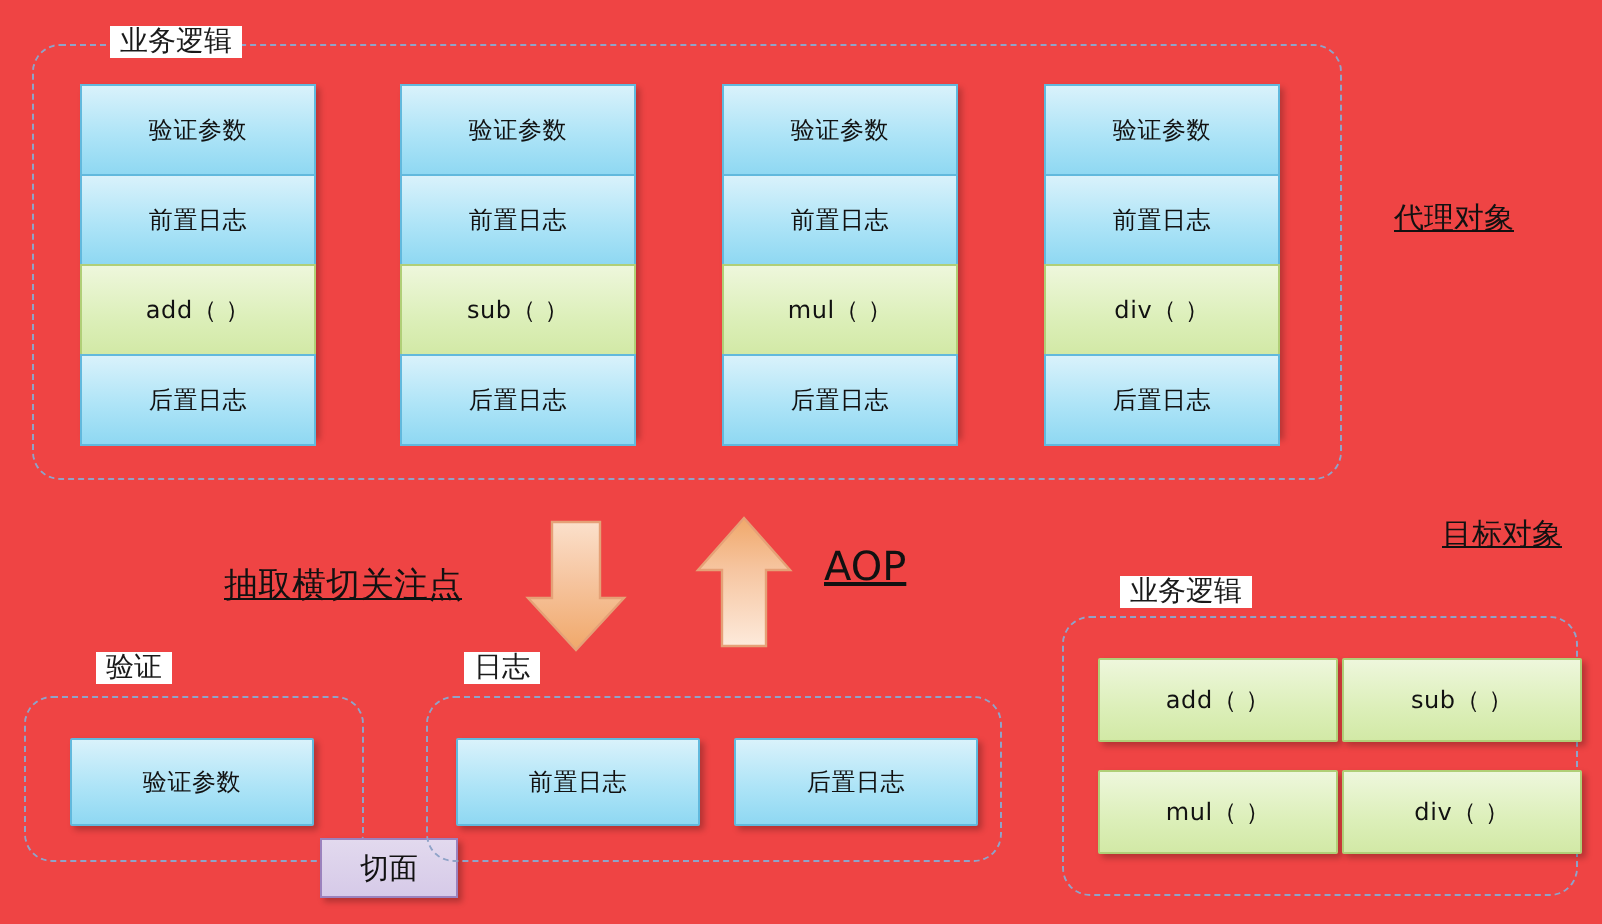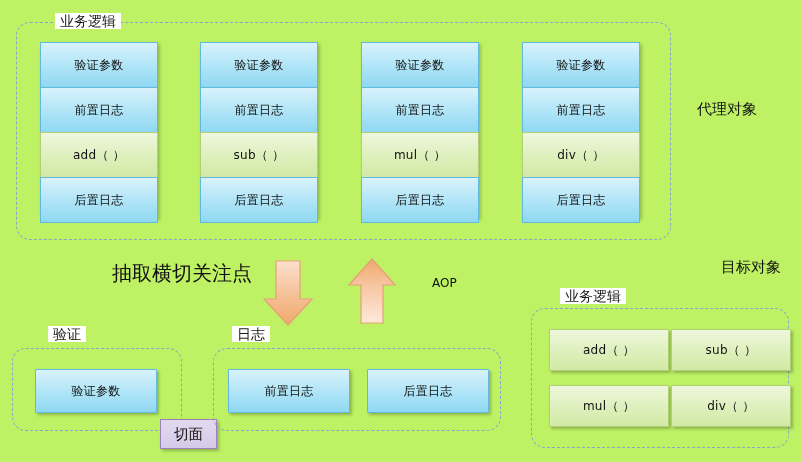--- a/index.html
+++ b/index.html
@@ -6,21 +6,21 @@
     margin: 0; padding: 0;
     background: #ffffff;
   }
   body {
     font-family: "DejaVu Sans", "Liberation Sans", sans-serif;
   }
   #canvas {
     position: relative;
     width: 801px;
     height: 462px;
-    background: #bef264;
+    background: #ef4444;
     overflow: hidden;
   }
   .abs { position: absolute; box-sizing: border-box; }
 
   
   .group-box {
     border: 1px dashed #8fa3c8;
     border-radius: 14px;
     background: transparent;
   }
@@ -32,20 +32,21 @@
     white-space: nowrap;
     line-height: 16px;
   }
 
   
   .outer-label {
     font-size: 15px;
     color: #111111;
     white-space: nowrap;
     line-height: 18px;
+    text-decoration: underline;
   }
 
   
   .cell {
     display: flex;
     align-items: center;
     justify-content: center;
     font-size: 12px;
     color: #111111;
     white-space: nowrap;
@@ -115,21 +116,21 @@
     <div class="cell cell-blue" style="height:44px;">后置日志</div>
   </div>
 
   <div class="abs stack" style="left:522px; top:42px; width:118px; height:176px;">
     <div class="cell cell-blue" style="height:44px;">验证参数</div>
     <div class="cell cell-blue" style="height:44px;">前置日志</div>
     <div class="cell cell-green" style="height:44px;">div（ ）</div>
     <div class="cell cell-blue" style="height:44px;">后置日志</div>
   </div>
 
-  <div class="abs outer-label" style="left:112px; top:264px; font-size:20px;">抽取横切关注点</div>
+  <div class="abs outer-label" style="left:112px; top:284px; font-size:17px;">抽取横切关注点</div>
 
   <div class="abs arrow" style="left:261px; top:259px; width:54px; height:69px;">
     <svg width="54" height="69" viewBox="0 0 54 69">
       <defs>
         <linearGradient id="gdown" x1="0" y1="0" x2="0" y2="1">
           <stop offset="0%" stop-color="#fbe0cb"></stop>
           <stop offset="45%" stop-color="#f6c5a0"></stop>
           <stop offset="100%" stop-color="#f0a86a"></stop>
         </linearGradient>
       </defs>
@@ -143,30 +144,30 @@
         <linearGradient id="gup" x1="0" y1="0" x2="0" y2="1">
           <stop offset="0%" stop-color="#f0a86a"></stop>
           <stop offset="40%" stop-color="#f6c5a0"></stop>
           <stop offset="100%" stop-color="#fdeadb"></stop>
         </linearGradient>
       </defs>
       <path d="M25,3 L48,29 L36,29 L36,67 L14,67 L14,29 L2,29 Z" fill="url(#gup)" stroke="#e5a177" stroke-width="1.2"></path>
     </svg>
   </div>
 
-  <div class="abs outer-label" style="left:432px; top:274px; font-size:12px;">AOP</div>
+  <div class="abs outer-label" style="left:412px; top:274px; font-size:20px;">AOP</div>
 
   <div class="abs outer-label" style="left:721px; top:258px;">目标对象</div>
 
   <div class="abs group-box" style="left:12px; top:348px; width:170px; height:83px;"></div>
   <div class="abs group-label" style="left:48px; top:326px;">验证</div>
 
   <div class="abs cell cell-blue plain-box" style="left:35px; top:369px; width:122px; height:44px;">验证参数</div>
 
-  <div class="abs chip-aspect" style="left:160px; top:419px; width:57px; height:30px;">切面</div>
+  <div class="abs chip-aspect" style="left:160px; top:419px; width:69px; height:30px;">切面</div>
 
   <div class="abs group-box" style="left:213px; top:348px; width:288px; height:83px;"></div>
   <div class="abs group-label" style="left:232px; top:326px;">日志</div>
 
   <div class="abs cell cell-blue plain-box" style="left:228px; top:369px; width:122px; height:44px;">前置日志</div>
 
   <div class="abs cell cell-blue plain-box" style="left:367px; top:369px; width:122px; height:44px;">后置日志</div>
 
   <div class="abs group-box" style="left:531px; top:308px; width:258px; height:140px;"></div>
   <div class="abs group-label" style="left:560px; top:288px;">业务逻辑</div>

